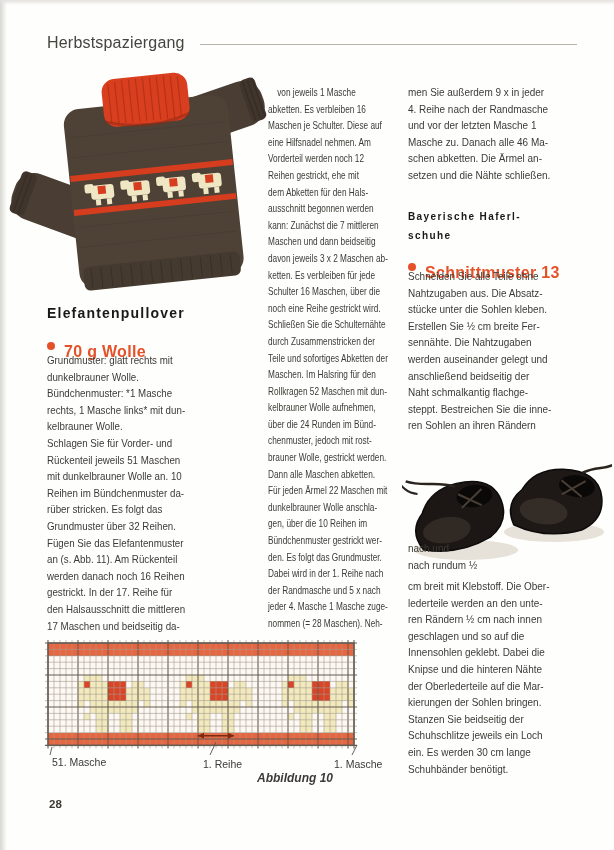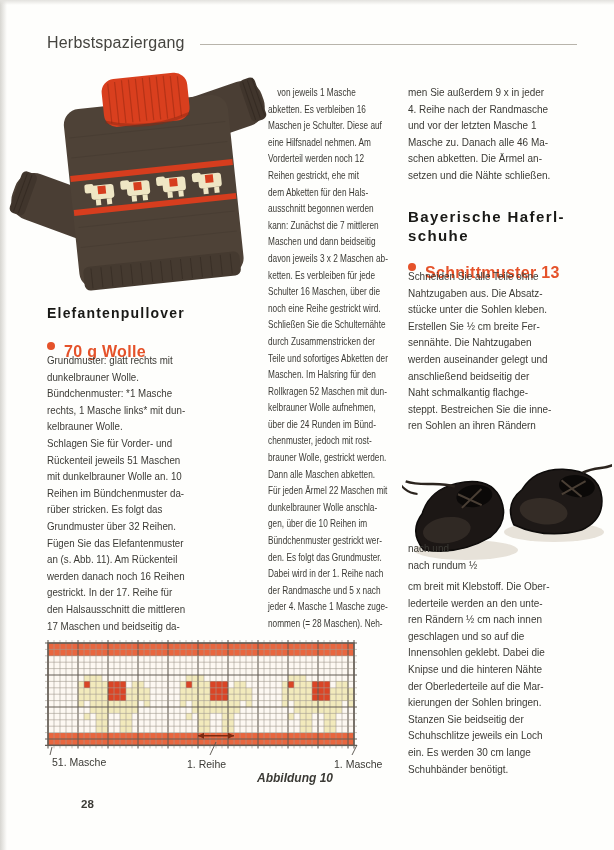--- a/index.html
+++ b/index.html
@@ -26,33 +26,33 @@
   .rcol-top{position:absolute;left:408px;top:84px;width:178px;
     transform:scaleX(.94);transform-origin:0 0;}
   .rcol-mid{position:absolute;left:408px;top:268px;width:178px;
     transform:scaleX(.94);transform-origin:0 0;}
   .rcol-wrap{position:absolute;left:408px;top:540px;width:110px;
     transform:scaleX(.94);transform-origin:0 0;}
   .rcol-bottom{position:absolute;left:408px;top:578px;width:180px;
     transform:scaleX(.94);transform-origin:0 0;}
   .h-left{position:absolute;left:47px;top:305px;font-size:14px;font-weight:bold;
     letter-spacing:1.2px;color:#191916;}
-  .h-right{position:absolute;left:408px;top:207px;font-size:15px;font-weight:bold;
+  .h-right{position:absolute;left:408px;top:207px;font-size:10px;font-weight:bold;
     letter-spacing:1.4px;line-height:19px;color:#191916;white-space:pre-line;}
   .bullet-line{position:absolute;display:flex;align-items:center;}
   .bullet-line .dot{width:8px;height:8px;border-radius:50%;background:#e5522a;
     margin-right:9px;flex:0 0 auto;}
   .bullet-line .blabel{font-size:16px;font-weight:bold;color:#e5522a;letter-spacing:.3px;margin-top:12px;}
   .bl-left{left:47px;top:331px;}
   .bl-right{left:408px;top:252px;}
   .chart-label{position:absolute;font-size:10.5px;color:#3b3a35;}
   .chart-caption{position:absolute;left:257px;top:771px;font-size:12px;
     font-weight:bold;font-style:italic;color:#3b3a35;}
   .page-number{position:absolute;left:49px;top:798px;font-size:11.5px;
-    font-weight:bold;color:#3b3a35;margin-left:32px;}
+    font-weight:bold;color:#3b3a35;}
   .watermark{position:absolute;left:458px;top:833px;width:176px;height:28px;
     background:rgba(142,142,138,.62);color:#f4f4f0;font-size:10px;
     display:flex;align-items:center;justify-content:center;letter-spacing:.2px;margin-top:32px;}
 </style>
 </head>
 <body>
 
 <div class="scan-edge-left"></div>
 <div class="scan-edge-top"></div>
 
@@ -517,18 +517,18 @@
     <line x1="5" y1="109.4" x2="317" y2="109.4" stroke="#645d55" stroke-width="1.1"></line>
     <rect x="8" y="7" width="306" height="102.4" fill="none" stroke="#645d55" stroke-width="1.4"></rect>
     <line x1="158" y1="99.80000000000001" x2="194" y2="99.80000000000001" stroke="#7c2a10" stroke-width="1.4"></line>
     <path d="M158,99.80000000000001 l6,-3 l0,6 z" fill="#7c2a10"></path>
     <path d="M194,99.80000000000001 l-6,-3 l0,6 z" fill="#7c2a10"></path>
     <line x1="12" y1="111" x2="10" y2="119" stroke="#55504a" stroke-width="0.9"></line>
     <line x1="170" y1="119" x2="176" y2="106" stroke="#55504a" stroke-width="0.9"></line>
     <line x1="312" y1="119" x2="317" y2="109" stroke="#55504a" stroke-width="0.9"></line>
   </svg>
 <div class="chart-label" style="left:52px;top:756px;text-align:right;">51. Masche</div>
-<div class="chart-label" style="left:187px;top:758px;text-align:right;">1. Reihe</div>
+<div class="chart-label" style="left:203px;top:758px;text-align:right;">1. Reihe</div>
 <div class="chart-label" style="left:334px;top:758px;text-align:center;">1. Masche</div>
 <div class="chart-caption">Abbildung 10</div>
 
 <div class="page-number">28</div>
 <div class="watermark">Antique-Dolls • Бэйбики • babiki.ru</div>
 
 </body></html>

